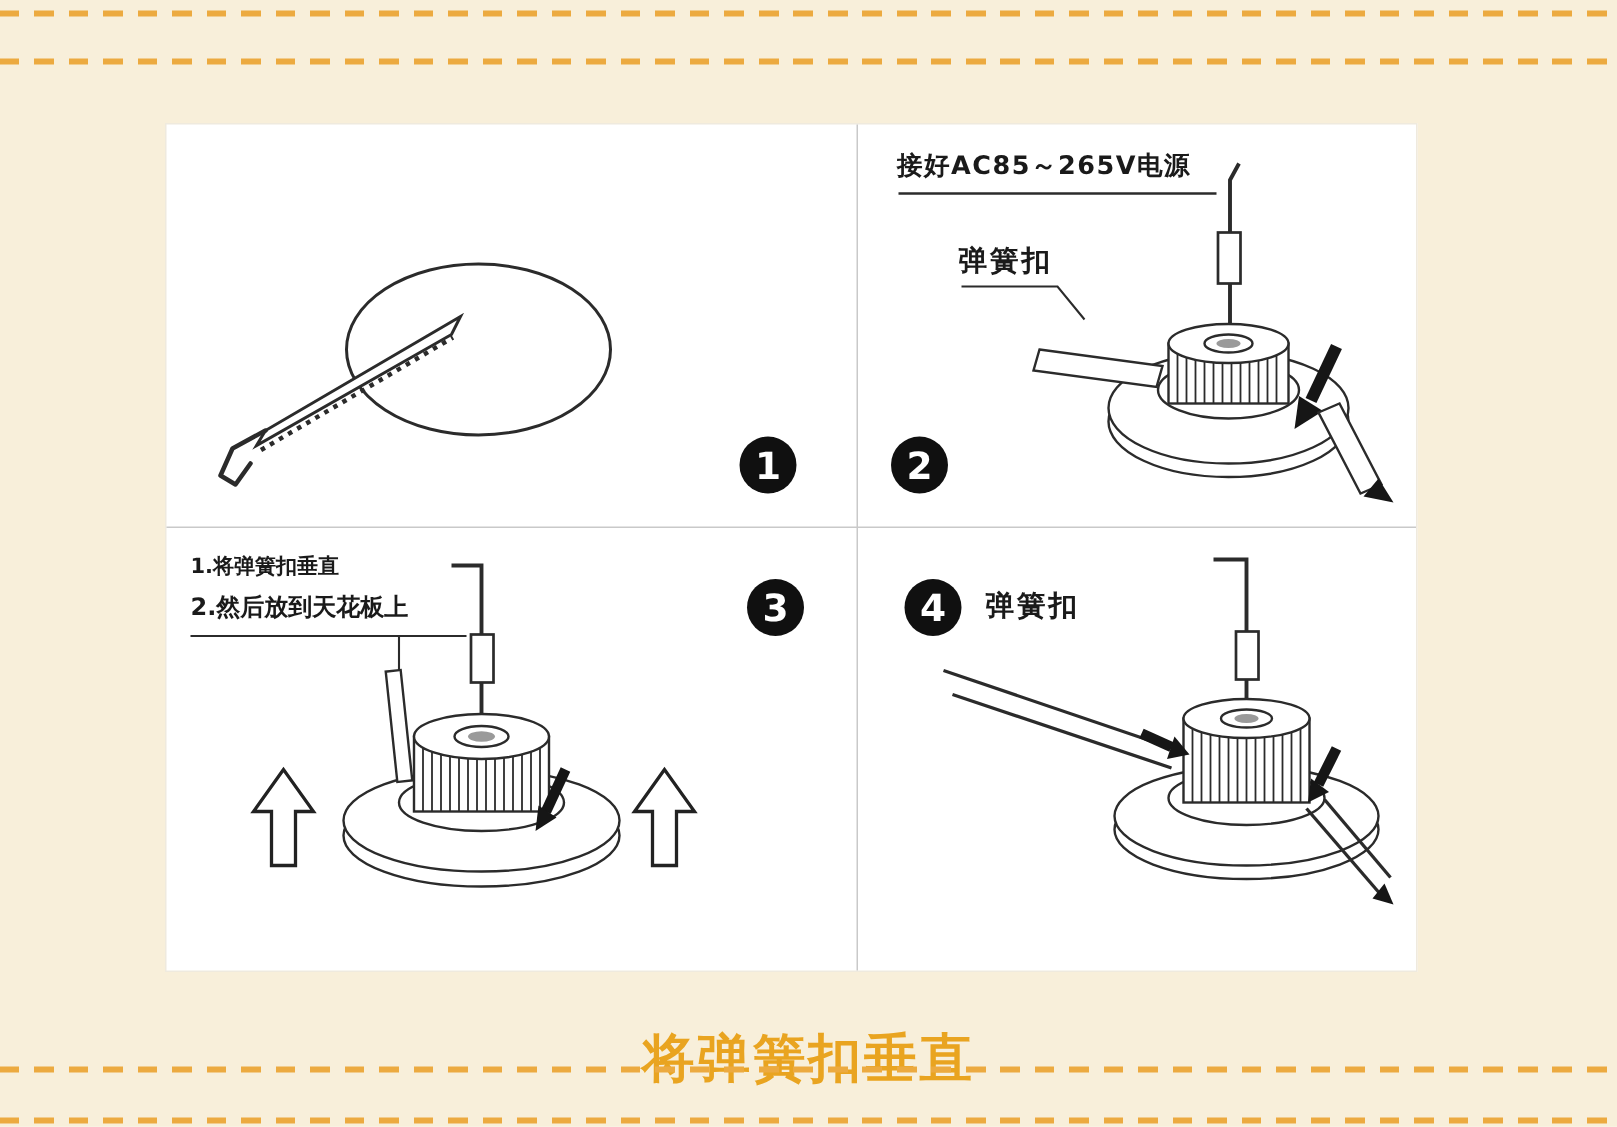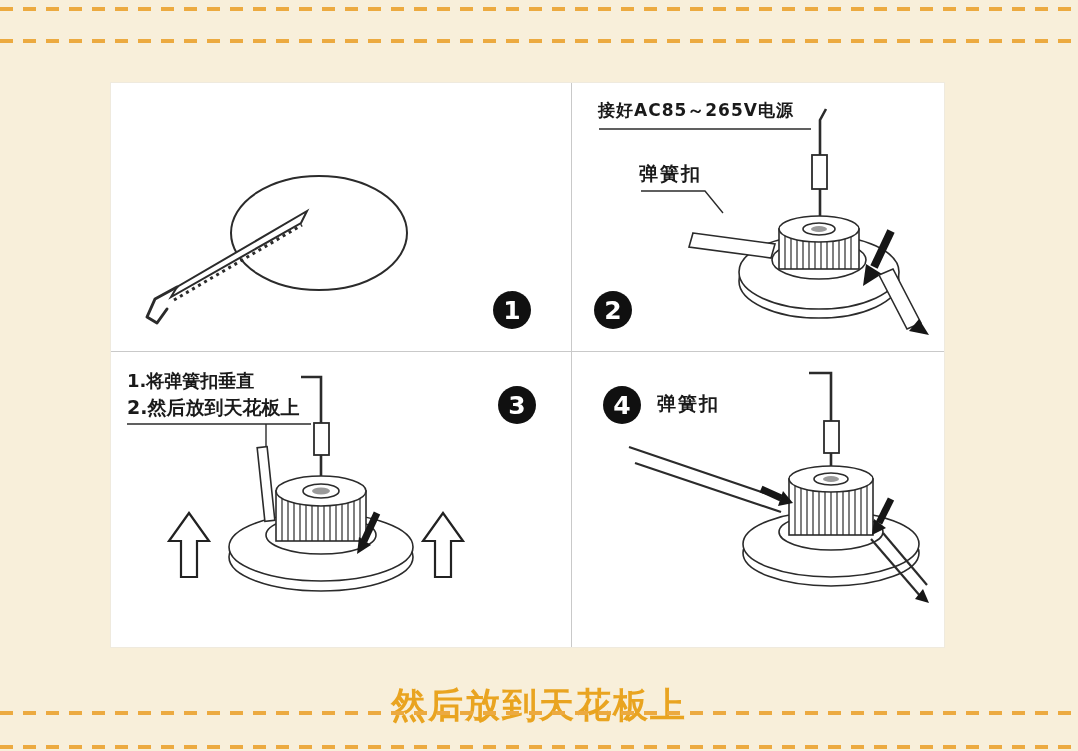--- a/index.html
+++ b/index.html
@@ -129,36 +129,36 @@
         <polygon points="222,152 207,155 212,140"></polygon>
       </g>
       <g fill="#161616">
         <line x1="320" y1="148" x2="308" y2="172" stroke="#161616" stroke-width="7"></line>
         <polygon points="301,184 315,177 303,168"></polygon>
       </g>
     </svg>
 
     <div class="lbl" style="left:487px;top:16px;font-size:17px;letter-spacing:1px">接好AC85～265V电源</div>
     <div class="lbl" style="left:528px;top:78px;font-size:19px;letter-spacing:2px">弹簧扣</div>
-    <div class="lbl" style="left:16px;top:286px;font-size:18px">1.将弹簧扣垂直</div>
-    <div class="lbl" style="left:16px;top:312px;font-size:19px">2.然后放到天花板上</div>
+    <div class="lbl" style="left:16px;top:286px;font-size:14px">1.将弹簧扣垂直</div>
+    <div class="lbl" style="left:16px;top:312px;font-size:16px">2.然后放到天花板上</div>
     <div class="lbl" style="left:546px;top:308px;font-size:19px;letter-spacing:2px">弹簧扣</div>
 
     <div class="step-badge" style="left:382px;top:208px">
       <span>1</span>
     </div>
     <div class="step-badge" style="left:483px;top:208px">
       <span>2</span>
     </div>
     <div class="step-badge" style="left:387px;top:303px">
       <span>3</span>
     </div>
     <div class="step-badge" style="left:492px;top:303px">
       <span>4</span>
     </div>
   </div>
 
-  <div class="heading">然后放到天花板上</div>
+  <div class="heading">将弹簧扣垂直</div>
 
   <div class="dash b1"></div>
   <div class="dash b2"></div>
 
 </div>
 
 </body></html>

